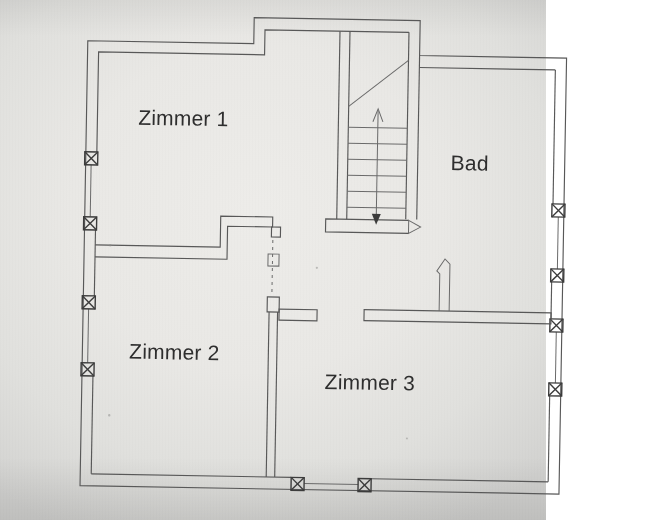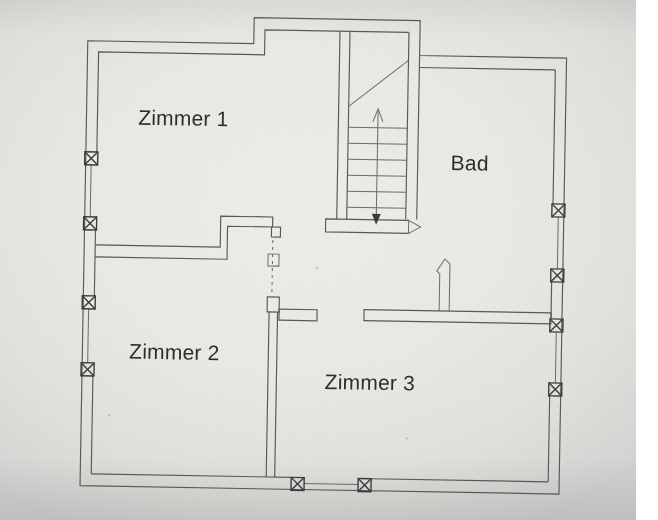--- a/index.html
+++ b/index.html
@@ -1,17 +1,17 @@
 <!DOCTYPE html>
 <html><head>
 <meta charset="utf-8">
 <style>
   html,body{margin:0;padding:0;width:658px;height:520px;overflow:hidden;
     font-family:"Liberation Sans", sans-serif;}
-  .photo{position:relative;width:636px;height:520px;
+  .photo{position:relative;width:546px;height:520px;
     background:
       linear-gradient(180deg, rgba(0,0,0,0.05) 0%, rgba(0,0,0,0) 7%, rgba(0,0,0,0) 88%, rgba(0,0,0,0.09) 100%),
       radial-gradient(ellipse 75% 70% at 47% 40%, #edece9 0%, #e9e8e5 45%, #e0e0dd 74%, #d2d2d0 100%); text-align: center;}
   .texture{position:absolute;inset:0;pointer-events:none;opacity:.5;
     background:repeating-linear-gradient(90deg, rgba(0,0,0,0.018) 0 1px, rgba(255,255,255,0.01) 1px 3px);}
   svg{position:absolute;left:0;top:0;}
   .wall{fill:none;stroke:#585858;stroke-width:1.15;}
   .thin{fill:none;stroke:#6a6a6a;stroke-width:1;}
   .mark{fill:none;stroke:#3c3c3c;stroke-width:1.4;}
   .dash{fill:none;stroke:#6a6a6a;stroke-width:1;stroke-dasharray:3 4;}

